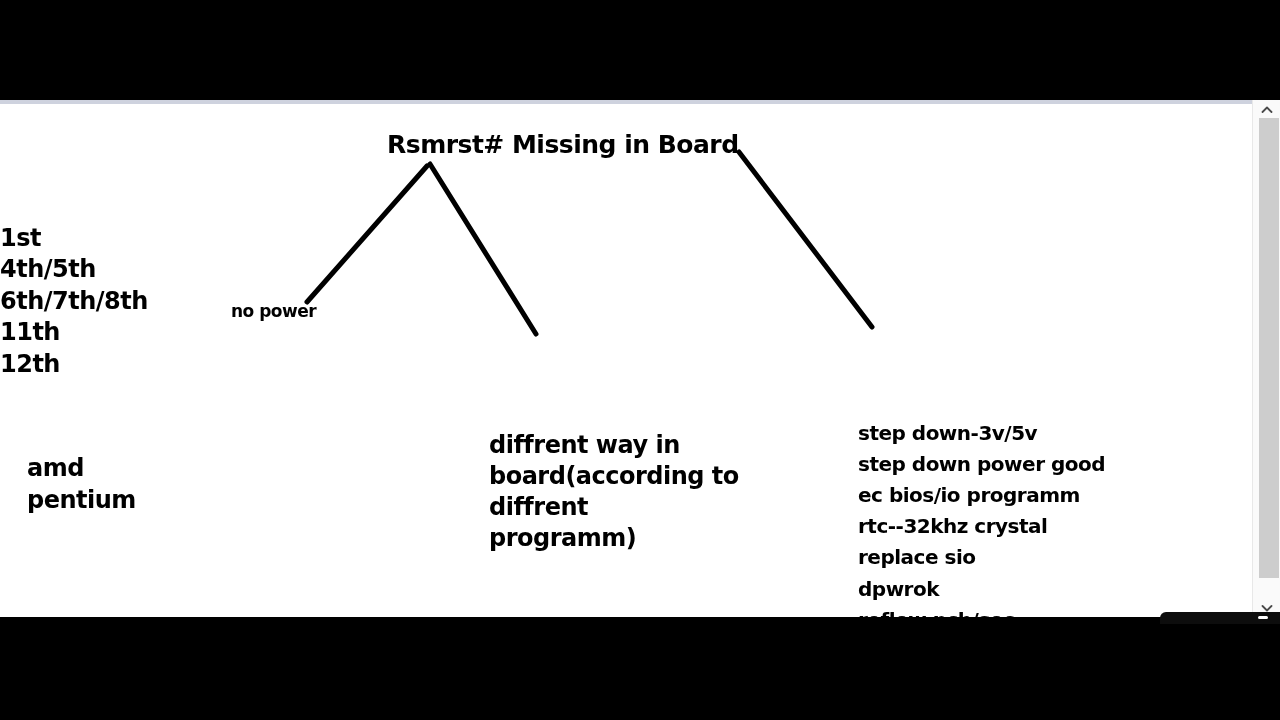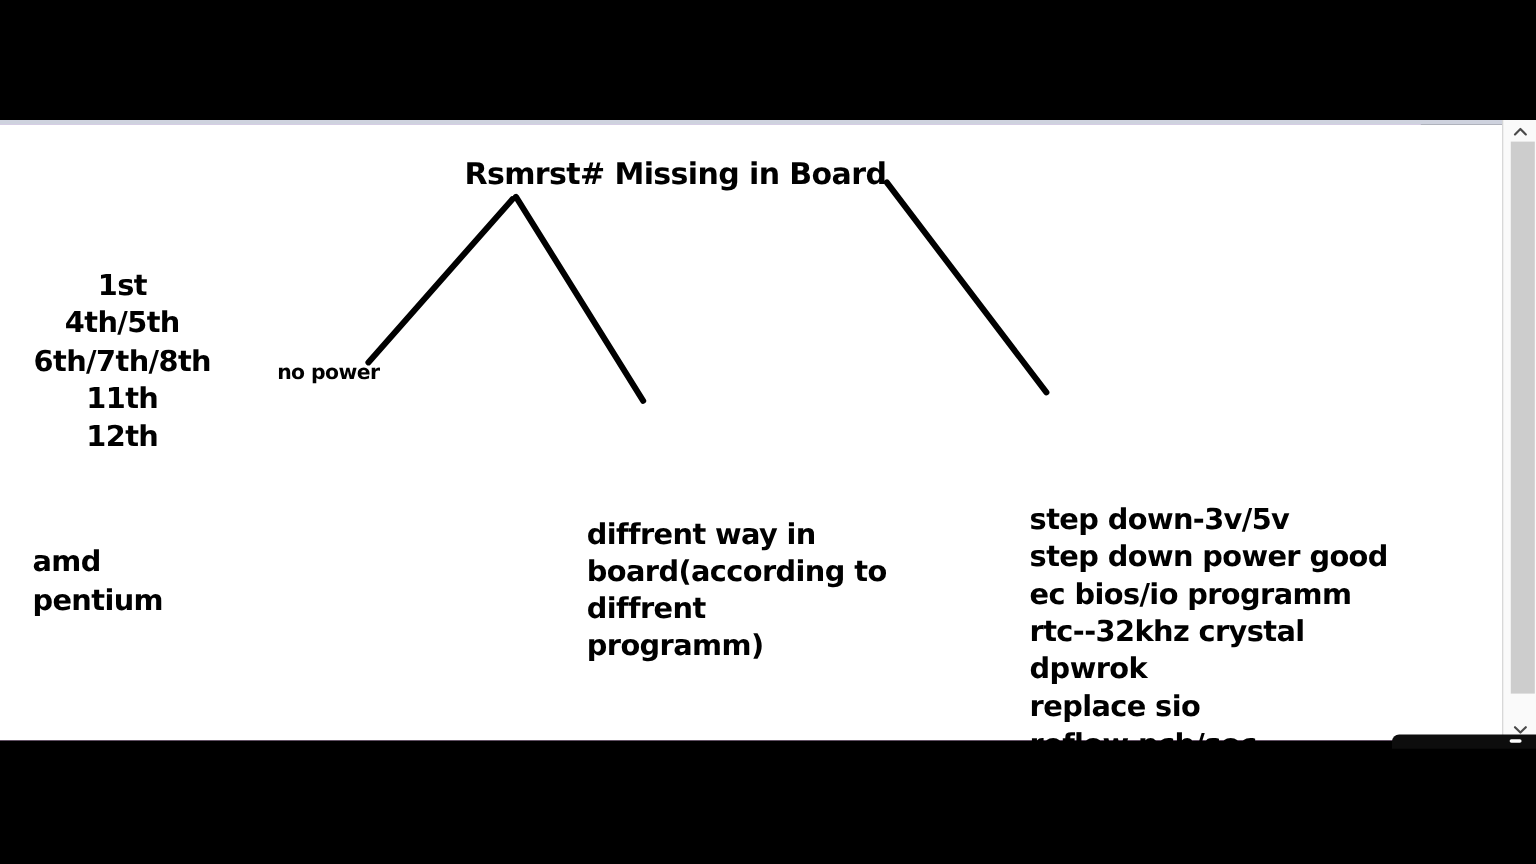--- a/index.html
+++ b/index.html
@@ -2,44 +2,44 @@
 <html><head>
 <meta charset="utf-8">
 <style>
   html, body { margin: 0; padding: 0; }
   body {
     width: 1280px; height: 720px;
     background: #000;
     font-family: "DejaVu Sans", "Liberation Sans", sans-serif;
     overflow: hidden;
   }
-  .stage { position: relative; width: 1184px; height: 720px; background: #f0abfc; }
+  .stage { position: relative; width: 1184px; height: 720px; background: #0f766e; }
 
   .bar { position: absolute; left: 0; width: 1280px; background: #000000; }
   .bar.top { top: 0; height: 100px; }
   .bar.bottom { top: 617px; height: 103px; }
 
   .divider { position: absolute; left: 0; top: 100px; width: 1252px; height: 4px; background: #ced2de; }
 
   .canvas { position: absolute; left: 0; top: 104px; width: 1252px; height: 513px; background: #ffffff; }
 
   .edges { position: absolute; left: 0; top: 0; width: 1280px; height: 720px; pointer-events: none; }
 
   .txt { position: absolute; color: #000; font-weight: bold; white-space: pre; }
 
   .title { left: 387px; top: 130px; font-size: 25px; letter-spacing: -0.5px; }
 
-  .gen-list { left: 28px; top: 128px; font-size: 24px; line-height: 31.5px; letter-spacing: -0.5px; text-align: center; }
+  .gen-list { left: 0; top: 128px; font-size: 24px; line-height: 31.5px; letter-spacing: -0.5px; }
   .cpu-list { left: 27px; top: 356px; font-size: 24px; line-height: 32px; letter-spacing: -0.5px; }
 
   .no-power { left: 231px; top: 301px; font-size: 17px; letter-spacing: -0.5px; }
 
   .dw-note { left: 489px; top: 337px; font-size: 24px; line-height: 31px; letter-spacing: -0.5px; }
 
-  .fix-list { left: 858px; top: 324px; font-size: 24px; line-height: 31.2px; letter-spacing: -0.5px; }
+  .fix-list { left: 858px; top: 324px; font-size: 20px; line-height: 31.2px; letter-spacing: -0.5px; }
 
   
   .scrollbar { position: absolute; left: 1252px; top: 100px; width: 28px; height: 514px; background: #fafafa; border-left: 1px solid #e8e8e8; }
   .sb-btn { position: absolute; left: 0; width: 28px; height: 16px; display: flex; align-items: center; justify-content: center; cursor: default; }
   .sb-btn.up { top: 0; }
   .sb-btn.down { bottom: 0; }
   .sb-thumb { position: absolute; left: 6px; top: 18px; width: 20px; height: 460px; background: #cdcdcd; }
 
   
   .overlay-box { position: absolute; left: 1160px; top: 612px; width: 120px; height: 12px; background: #0d0d0d; border-top-left-radius: 6px; }
@@ -69,21 +69,21 @@
   <div>amd</div><div>pentium</div></div>
 
   <div class="txt no-power">no power</div>
 
   <div class="txt dw-note">
     
   <div>diffrent way in</div><div>board(according to</div><div>diffrent</div><div>programm)</div></div>
 
   <div class="txt fix-list">
     
-  <div>step down-3v/5v</div><div>step down power good</div><div>ec bios/io programm</div><div>rtc--32khz crystal</div><div>dpwrok</div><div>replace sio</div><div>reflow pch/soc</div></div>
+  <div>step down-3v/5v</div><div>step down power good</div><div>ec bios/io programm</div><div>rtc--32khz crystal</div><div>replace sio</div><div>dpwrok</div><div>reflow pch/soc</div></div>
 
   <div class="bar top"></div>
   <div class="divider"></div>
 
   <div class="scrollbar">
     <div class="sb-btn up">
       <span>
         <svg width="12" height="8" viewBox="0 0 12 8">
             <polyline points="1.5,6 6,1.5 10.5,6" fill="none" stroke="#4a4a4a" stroke-width="1.8" stroke-linecap="round" stroke-linejoin="round"></polyline>
           </svg>

